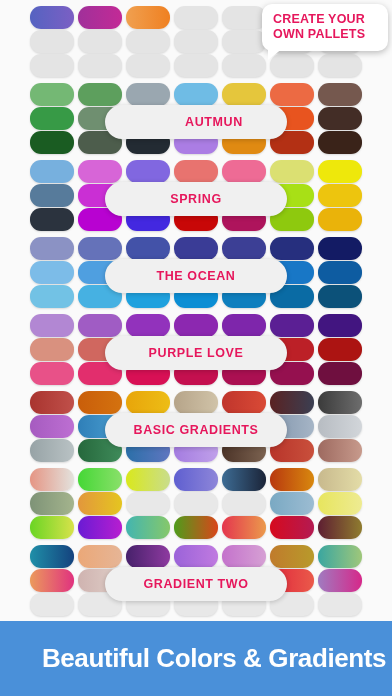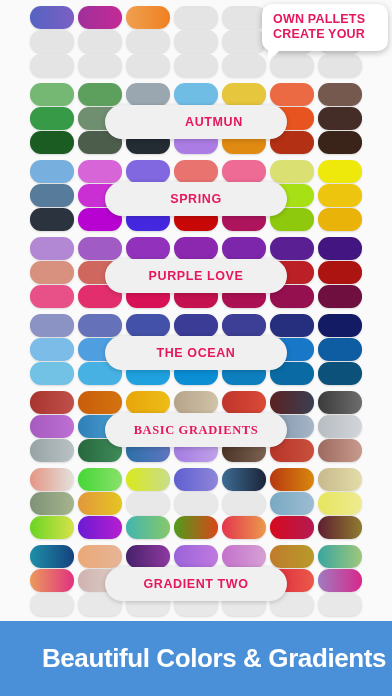--- a/index.html
+++ b/index.html
@@ -224,20 +224,54 @@
             <div class="swatch" style="background: rgb(234, 179, 10);"></div>
           </div>
         </div>
         <div class="palette-label" style="background: rgb(240, 240, 240);">
           <span style="color: rgb(230, 23, 92);">SPRING</span>
         </div>
       </div>
       <div class="palette-section">
         <div class="swatch-grid">
           <div class="swatch-row">
+            <div class="swatch" style="background: rgb(139, 146, 196);"></div>
+            <div class="swatch" style="background: rgb(101, 114, 185);"></div>
+            <div class="swatch" style="background: rgb(67, 82, 168);"></div>
+            <div class="swatch" style="background: rgb(58, 60, 150);"></div>
+            <div class="swatch" style="background: rgb(60, 63, 149);"></div>
+            <div class="swatch" style="background: rgb(38, 47, 126);"></div>
+            <div class="swatch" style="background: rgb(19, 27, 100);"></div>
+          </div>
+          <div class="swatch-row">
+            <div class="swatch" style="background: rgb(124, 188, 232);"></div>
+            <div class="swatch" style="background: rgb(79, 159, 224);"></div>
+            <div class="swatch" style="background: rgb(232, 232, 232);"></div>
+            <div class="swatch" style="background: rgb(232, 232, 232);"></div>
+            <div class="swatch" style="background: rgb(232, 232, 232);"></div>
+            <div class="swatch" style="background: rgb(24, 119, 198);"></div>
+            <div class="swatch" style="background: rgb(14, 92, 161);"></div>
+          </div>
+          <div class="swatch-row">
+            <div class="swatch" style="background: rgb(114, 194, 229);"></div>
+            <div class="swatch" style="background: rgb(70, 177, 226);"></div>
+            <div class="swatch" style="background: rgb(30, 161, 222);"></div>
+            <div class="swatch" style="background: rgb(11, 142, 212);"></div>
+            <div class="swatch" style="background: rgb(14, 127, 190);"></div>
+            <div class="swatch" style="background: rgb(10, 107, 164);"></div>
+            <div class="swatch" style="background: rgb(12, 81, 121);"></div>
+          </div>
+        </div>
+        <div class="palette-label" style="background: rgb(240, 240, 240);">
+          <span style="color: rgb(230, 23, 92);">THE OCEAN</span>
+        </div>
+      </div>
+      <div class="palette-section">
+        <div class="swatch-grid">
+          <div class="swatch-row">
             <div class="swatch" style="background: rgb(178, 135, 211);"></div>
             <div class="swatch" style="background: rgb(160, 92, 196);"></div>
             <div class="swatch" style="background: rgb(146, 50, 188);"></div>
             <div class="swatch" style="background: rgb(140, 40, 176);"></div>
             <div class="swatch" style="background: rgb(126, 38, 171);"></div>
             <div class="swatch" style="background: rgb(91, 31, 148);"></div>
             <div class="swatch" style="background: rgb(66, 21, 128);"></div>
           </div>
           <div class="swatch-row">
             <div class="swatch" style="background: rgb(217, 145, 127);"></div>
@@ -258,54 +292,20 @@
             <div class="swatch" style="background: rgb(111, 15, 63);"></div>
           </div>
         </div>
         <div class="palette-label" style="background: rgb(240, 240, 240);">
           <span style="color: rgb(230, 23, 92);">PURPLE LOVE</span>
         </div>
       </div>
       <div class="palette-section">
         <div class="swatch-grid">
           <div class="swatch-row">
-            <div class="swatch" style="background: rgb(139, 146, 196);"></div>
-            <div class="swatch" style="background: rgb(101, 114, 185);"></div>
-            <div class="swatch" style="background: rgb(67, 82, 168);"></div>
-            <div class="swatch" style="background: rgb(58, 60, 150);"></div>
-            <div class="swatch" style="background: rgb(60, 63, 149);"></div>
-            <div class="swatch" style="background: rgb(38, 47, 126);"></div>
-            <div class="swatch" style="background: rgb(19, 27, 100);"></div>
-          </div>
-          <div class="swatch-row">
-            <div class="swatch" style="background: rgb(124, 188, 232);"></div>
-            <div class="swatch" style="background: rgb(79, 159, 224);"></div>
-            <div class="swatch" style="background: rgb(232, 232, 232);"></div>
-            <div class="swatch" style="background: rgb(232, 232, 232);"></div>
-            <div class="swatch" style="background: rgb(232, 232, 232);"></div>
-            <div class="swatch" style="background: rgb(24, 119, 198);"></div>
-            <div class="swatch" style="background: rgb(14, 92, 161);"></div>
-          </div>
-          <div class="swatch-row">
-            <div class="swatch" style="background: rgb(114, 194, 229);"></div>
-            <div class="swatch" style="background: rgb(70, 177, 226);"></div>
-            <div class="swatch" style="background: rgb(30, 161, 222);"></div>
-            <div class="swatch" style="background: rgb(11, 142, 212);"></div>
-            <div class="swatch" style="background: rgb(14, 127, 190);"></div>
-            <div class="swatch" style="background: rgb(10, 107, 164);"></div>
-            <div class="swatch" style="background: rgb(12, 81, 121);"></div>
-          </div>
-        </div>
-        <div class="palette-label" style="background: rgb(240, 240, 240);">
-          <span style="color: rgb(230, 23, 92);">THE OCEAN</span>
-        </div>
-      </div>
-      <div class="palette-section">
-        <div class="swatch-grid">
-          <div class="swatch-row">
             <div class="swatch" style="background-image: linear-gradient(90deg, rgb(169, 52, 47), rgb(192, 80, 74));"></div>
             <div class="swatch" style="background-image: linear-gradient(90deg, rgb(201, 94, 10), rgb(212, 114, 15));"></div>
             <div class="swatch" style="background-image: linear-gradient(90deg, rgb(232, 165, 10), rgb(237, 189, 22));"></div>
             <div class="swatch" style="background-image: linear-gradient(90deg, rgb(182, 164, 137), rgb(208, 195, 168));"></div>
             <div class="swatch" style="background-image: linear-gradient(90deg, rgb(192, 53, 44), rgb(217, 74, 54));"></div>
             <div class="swatch" style="background-image: linear-gradient(90deg, rgb(90, 34, 34), rgb(59, 63, 82));"></div>
             <div class="swatch" style="background-image: linear-gradient(90deg, rgb(59, 59, 59), rgb(109, 109, 109));"></div>
           </div>
           <div class="swatch-row">
             <div class="swatch" style="background-image: linear-gradient(90deg, rgb(166, 91, 192), rgb(189, 111, 210));"></div>
@@ -320,21 +320,21 @@
             <div class="swatch" style="background-image: linear-gradient(90deg, rgb(151, 163, 166), rgb(185, 194, 196));"></div>
             <div class="swatch" style="background-image: linear-gradient(90deg, rgb(38, 104, 60), rgb(63, 139, 90));"></div>
             <div class="swatch" style="background-image: linear-gradient(90deg, rgb(43, 111, 168), rgb(95, 118, 192));"></div>
             <div class="swatch" style="background-image: linear-gradient(90deg, rgb(164, 124, 224), rgb(192, 160, 234));"></div>
             <div class="swatch" style="background-image: linear-gradient(90deg, rgb(76, 52, 40), rgb(123, 98, 80));"></div>
             <div class="swatch" style="background-image: linear-gradient(90deg, rgb(184, 52, 42), rgb(201, 80, 60));"></div>
             <div class="swatch" style="background-image: linear-gradient(90deg, rgb(158, 106, 96), rgb(199, 154, 140));"></div>
           </div>
         </div>
         <div class="palette-label" style="background: rgb(240, 240, 240);">
-          <span style="color: rgb(230, 23, 92); font-family: Liberation Serif, serif;">BASIC GRADIENTS</span>
+          <span style="color: rgb(230, 23, 92);">BASIC GRADIENTS</span>
         </div>
       </div>
       <div class="palette-section">
         <div class="swatch-grid">
           <div class="swatch-row">
             <div class="swatch" style="background-image: linear-gradient(90deg, rgb(229, 149, 132), rgb(227, 226, 221));"></div>
             <div class="swatch" style="background-image: linear-gradient(90deg, rgb(69, 215, 54), rgb(138, 224, 106));"></div>
             <div class="swatch" style="background-image: linear-gradient(90deg, rgb(217, 232, 28), rgb(201, 221, 140));"></div>
             <div class="swatch" style="background-image: linear-gradient(90deg, rgb(95, 95, 208), rgb(142, 134, 217));"></div>
             <div class="swatch" style="background-image: linear-gradient(90deg, rgb(61, 108, 148), rgb(27, 36, 56));"></div>
@@ -391,21 +391,21 @@
             <div class="swatch" style="background: rgb(232, 232, 232);"></div>
           </div>
         </div>
         <div class="palette-label" style="background: rgb(240, 240, 240);">
           <span style="color: rgb(230, 23, 92);">GRADIENT TWO</span>
         </div>
       </div>
     </div>
 
   <div id="tooltip" style="background: rgb(255, 255, 255);">
+    <div class="tip-line" style="color: rgb(230, 23, 92);">CREATE YOUR</div>
     <div class="tip-line" style="color: rgb(230, 23, 92);">OWN PALLETS</div>
-    <div class="tip-line" style="color: rgb(230, 23, 92);">CREATE YOUR</div>
   </div>
 
   <div id="bottom-banner" style="background: rgb(74, 144, 217);">
     <span style="color: rgb(255, 255, 255);">Beautiful Colors &amp; Gradients</span>
   </div>
 
 </div>
 
 </body></html>

